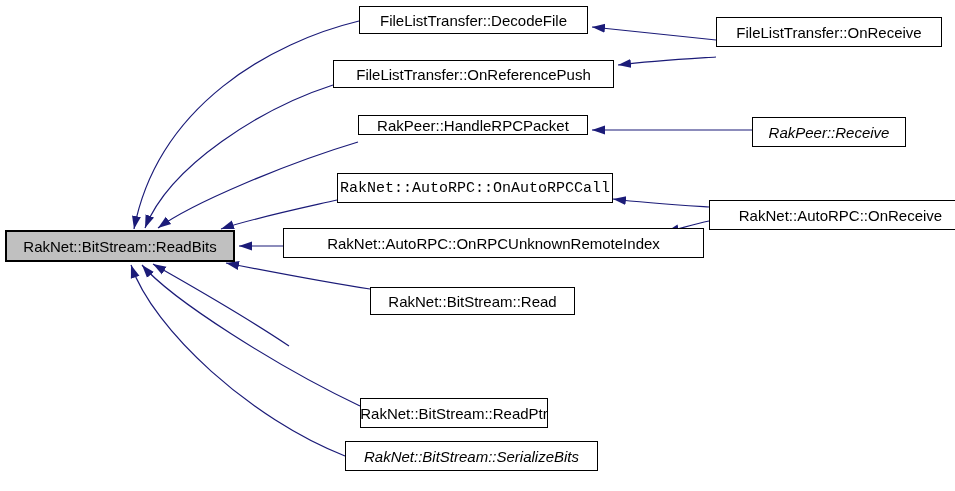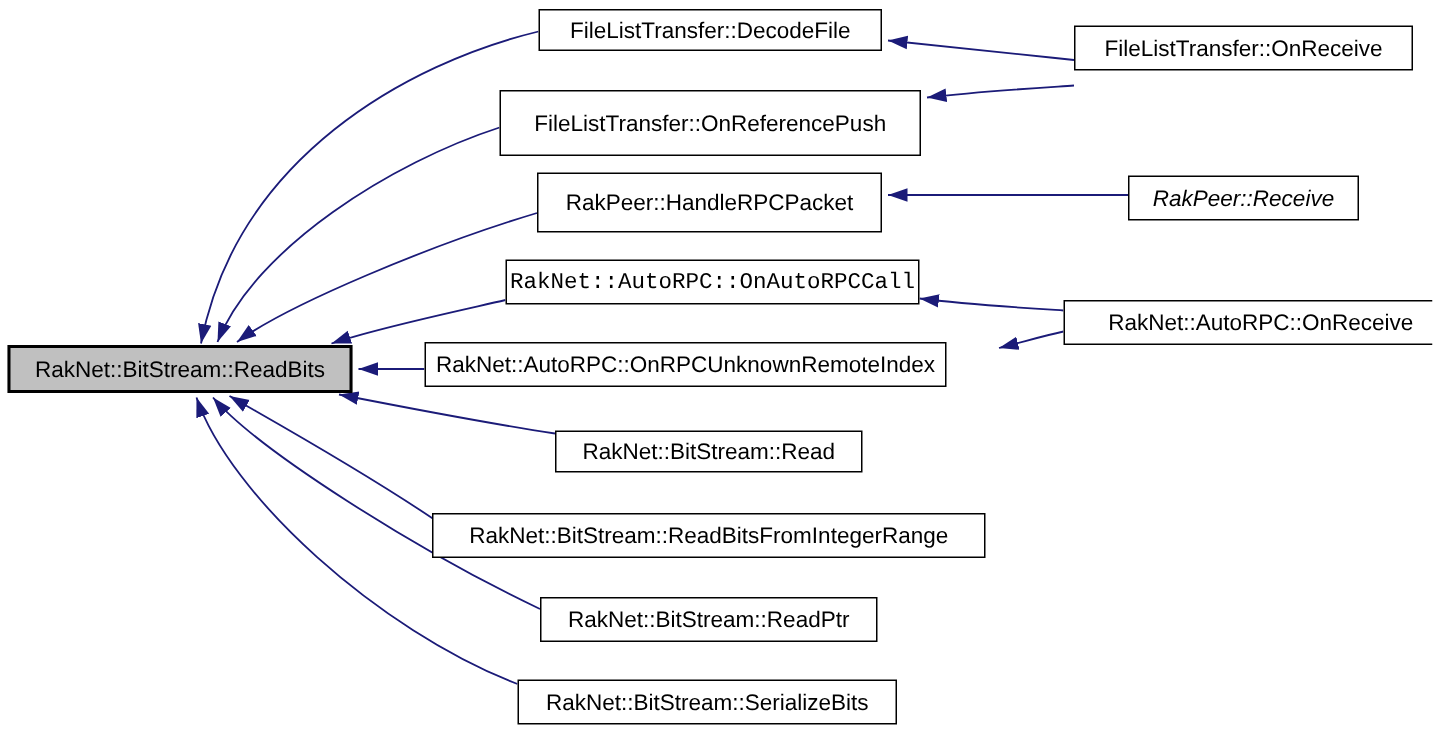--- a/index.html
+++ b/index.html
@@ -73,35 +73,34 @@
     <path class="edge" marker-end="url(#arrowhead)" d="M 716 57 C 686 59 652 61 618 65"></path>
     <path class="edge" marker-end="url(#arrowhead)" d="M 752 130 L 592 130"></path>
     <path class="edge" marker-end="url(#arrowhead)" d="M 709 207 C 678 205 645 203 613 199"></path>
     <path class="edge" marker-end="url(#arrowhead)" d="M 709 221 C 695 224 682 228 666 232"></path>
   </svg>
 
   <div class="node main" style="left:5px;   top:230px; width:230px; height:32px;">RakNet::BitStream::ReadBits</div>
 
   <div class="node" style="left:359px; top:6px;   width:229px; height:28px;">FileListTransfer::DecodeFile</div>
 
-  <div class="node" style="left:333px; top:60px;  width:281px; height:44px;">FileListTransfer::OnReferencePush</div>
+  <div class="node" style="left:333px; top:60px;  width:281px; height:28px;">FileListTransfer::OnReferencePush</div>
 
-  <div class="node" style="left:358px; top:115px; width:230px; height:40px;">RakPeer::HandleRPCPacket</div>
+  <div class="node" style="left:358px; top:115px; width:230px; height:20px;">RakPeer::HandleRPCPacket</div>
 
   <div class="node" style="left:337px; top:173px; width:276px; height:30px;font-family:Liberation Mono, monospace;">RakNet::AutoRPC::OnAutoRPCCall</div>
 
-  <div class="node" style="left:283px; top:228px; width:348px; height:30px;text-align:center;">RakNet::AutoRPC::OnRPCUnknownRemoteIndex</div>
+  <div class="node" style="left:283px; top:228px; width:421px; height:30px;text-align:center;">RakNet::AutoRPC::OnRPCUnknownRemoteIndex</div>
 
   <div class="node" style="left:370px; top:287px; width:205px; height:28px;">RakNet::BitStream::Read</div>
 
-  <div class="node" style="left:288px; top:342px; width:369px; height:30px;">RakNet::BitStream::ReadBitsFromIntegerRange</div>
 
-  <div class="node" style="left:360px; top:398px; width:225px; height:30px;">RakNet::BitStream::ReadPtr</div>
+  <div class="node" style="left:360px; top:398px; width:188px; height:30px;">RakNet::BitStream::ReadPtr</div>
 
-  <div class="node" style="left:345px; top:453px; width:253px; height:30px;">RakNet::BitStream::SerializeBits</div>
+  <div class="node" style="left:345px; top:441px; width:253px; height:30px;font-style:italic;">RakNet::BitStream::SerializeBits</div>
 
   <div class="node" style="left:716px; top:17px;  width:226px; height:30px;">FileListTransfer::OnReceive</div>
 
   <div class="node" style="left:752px; top:117px; width:154px; height:30px;font-style:italic;">RakPeer::Receive</div>
 
   <div class="node" style="left:709px; top:200px; width:263px; height:30px;">RakNet::AutoRPC::OnReceive</div>
 
 </div>
 
 </body></html>

